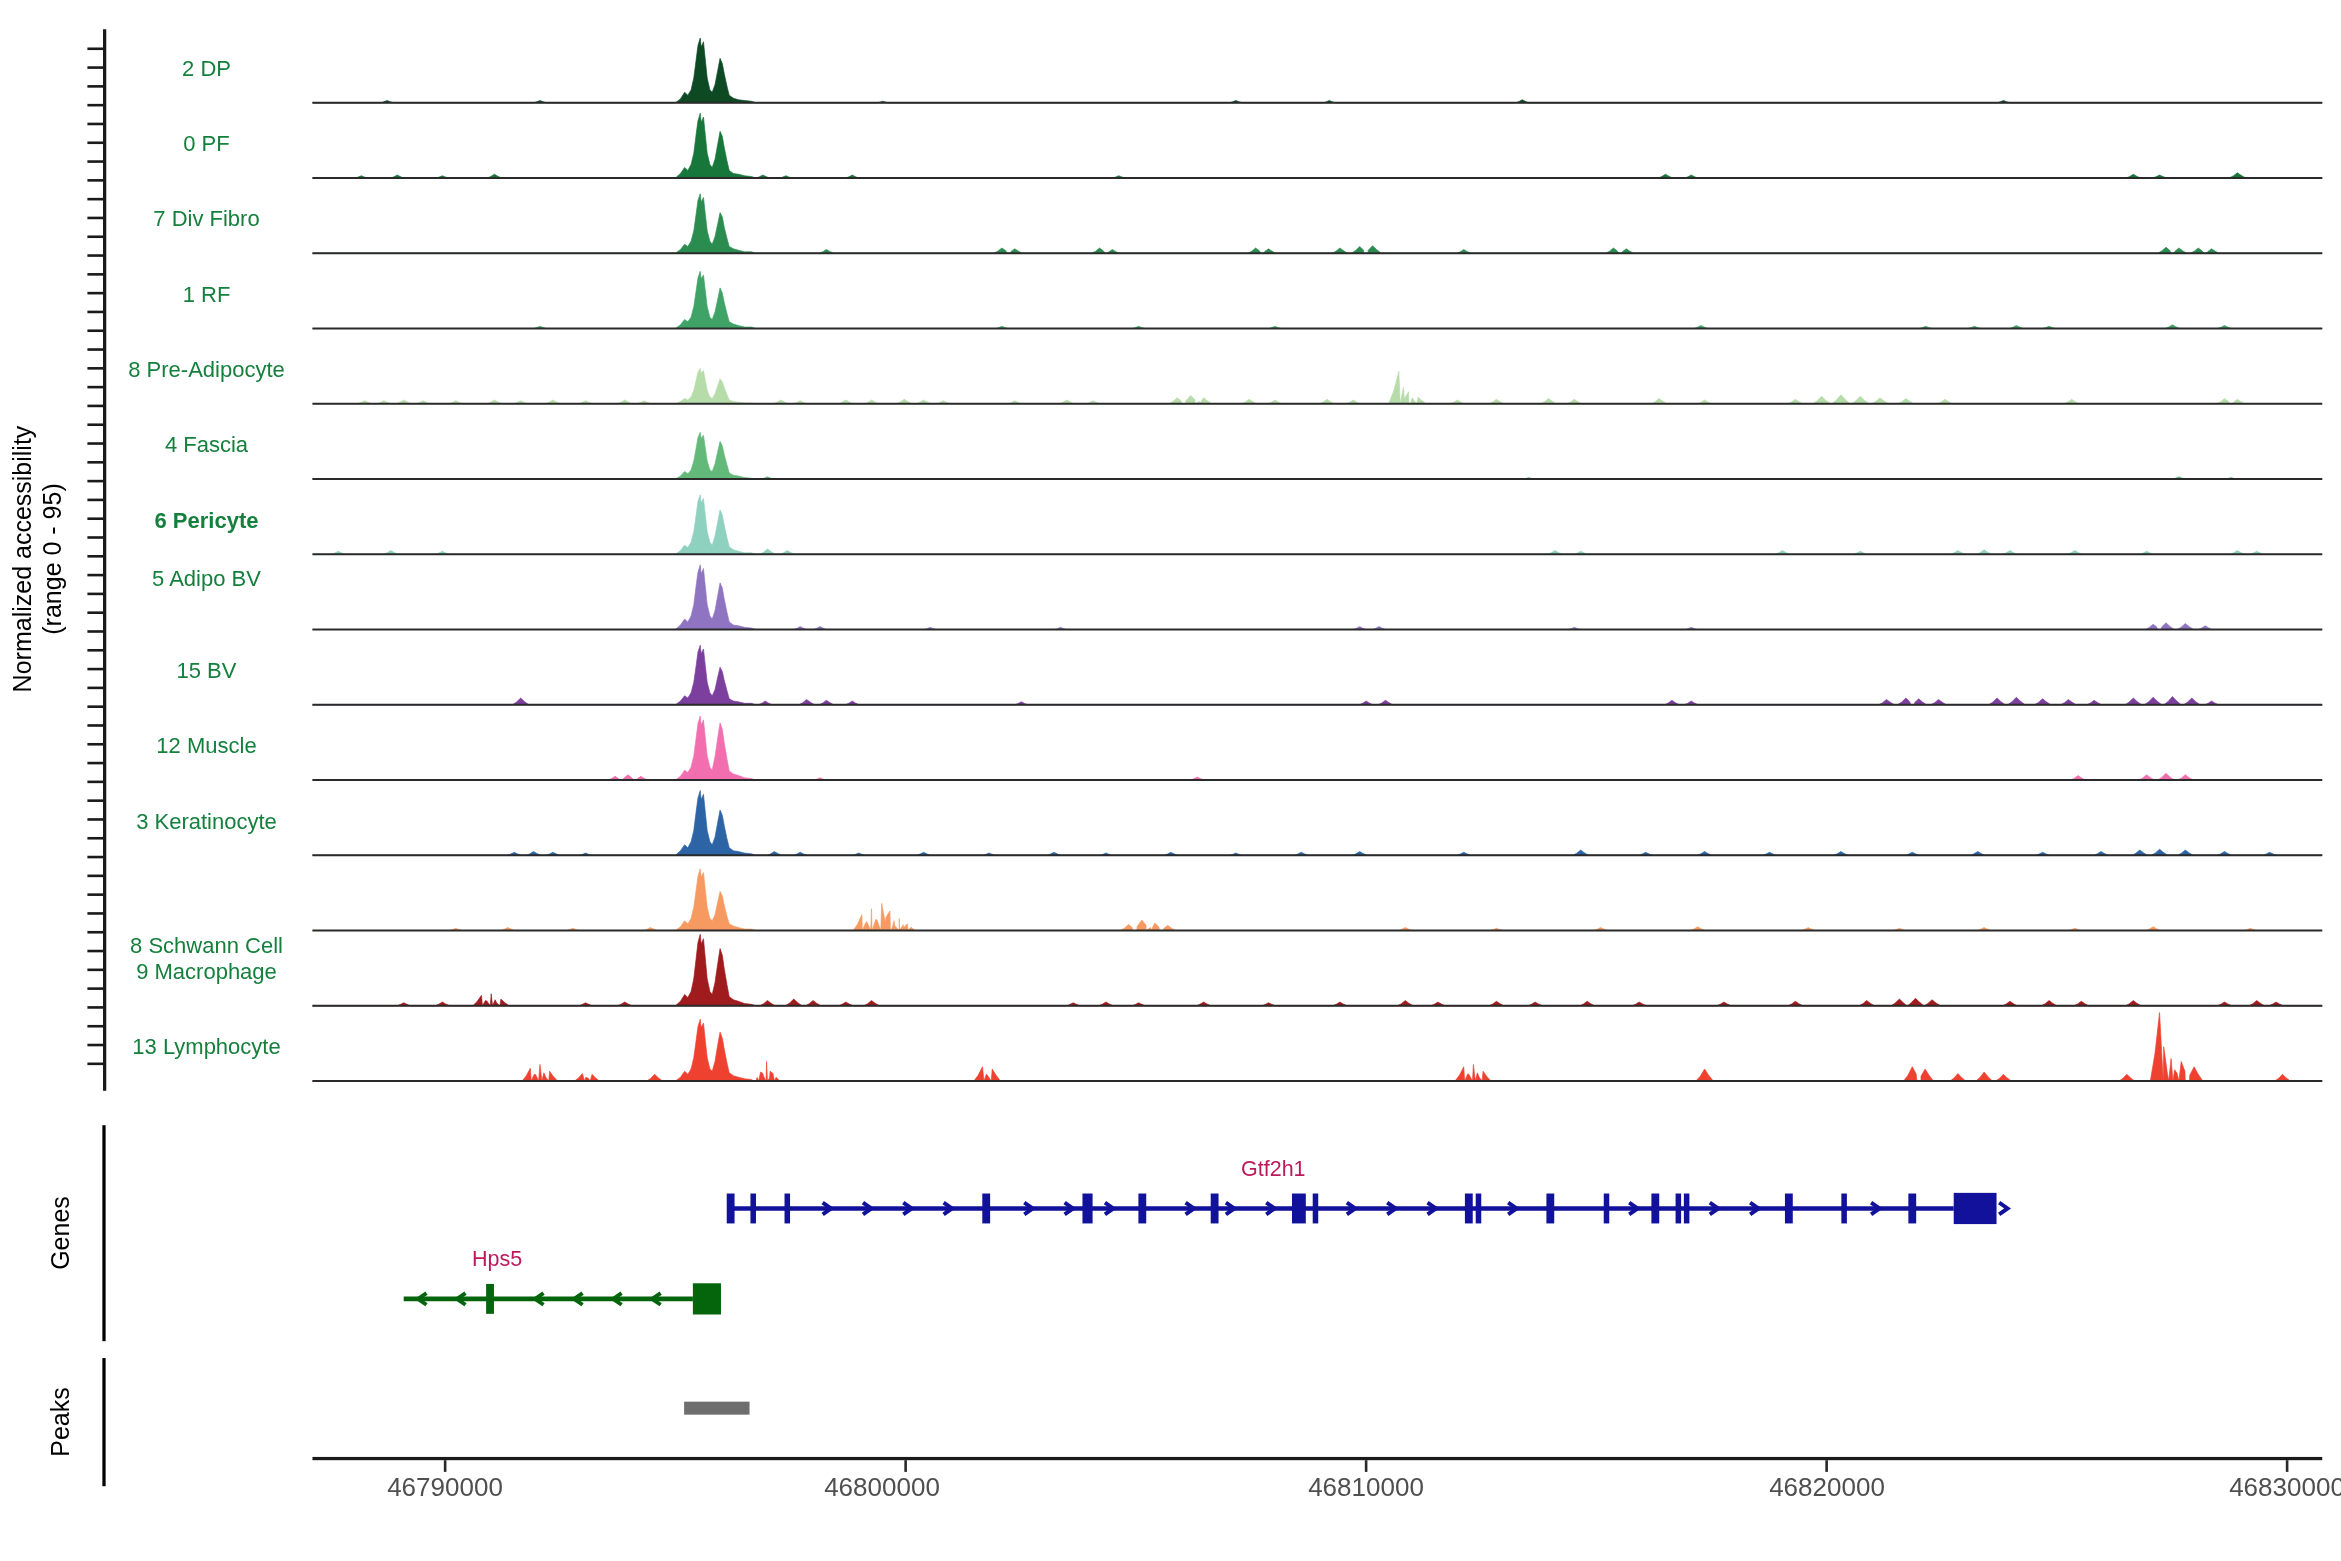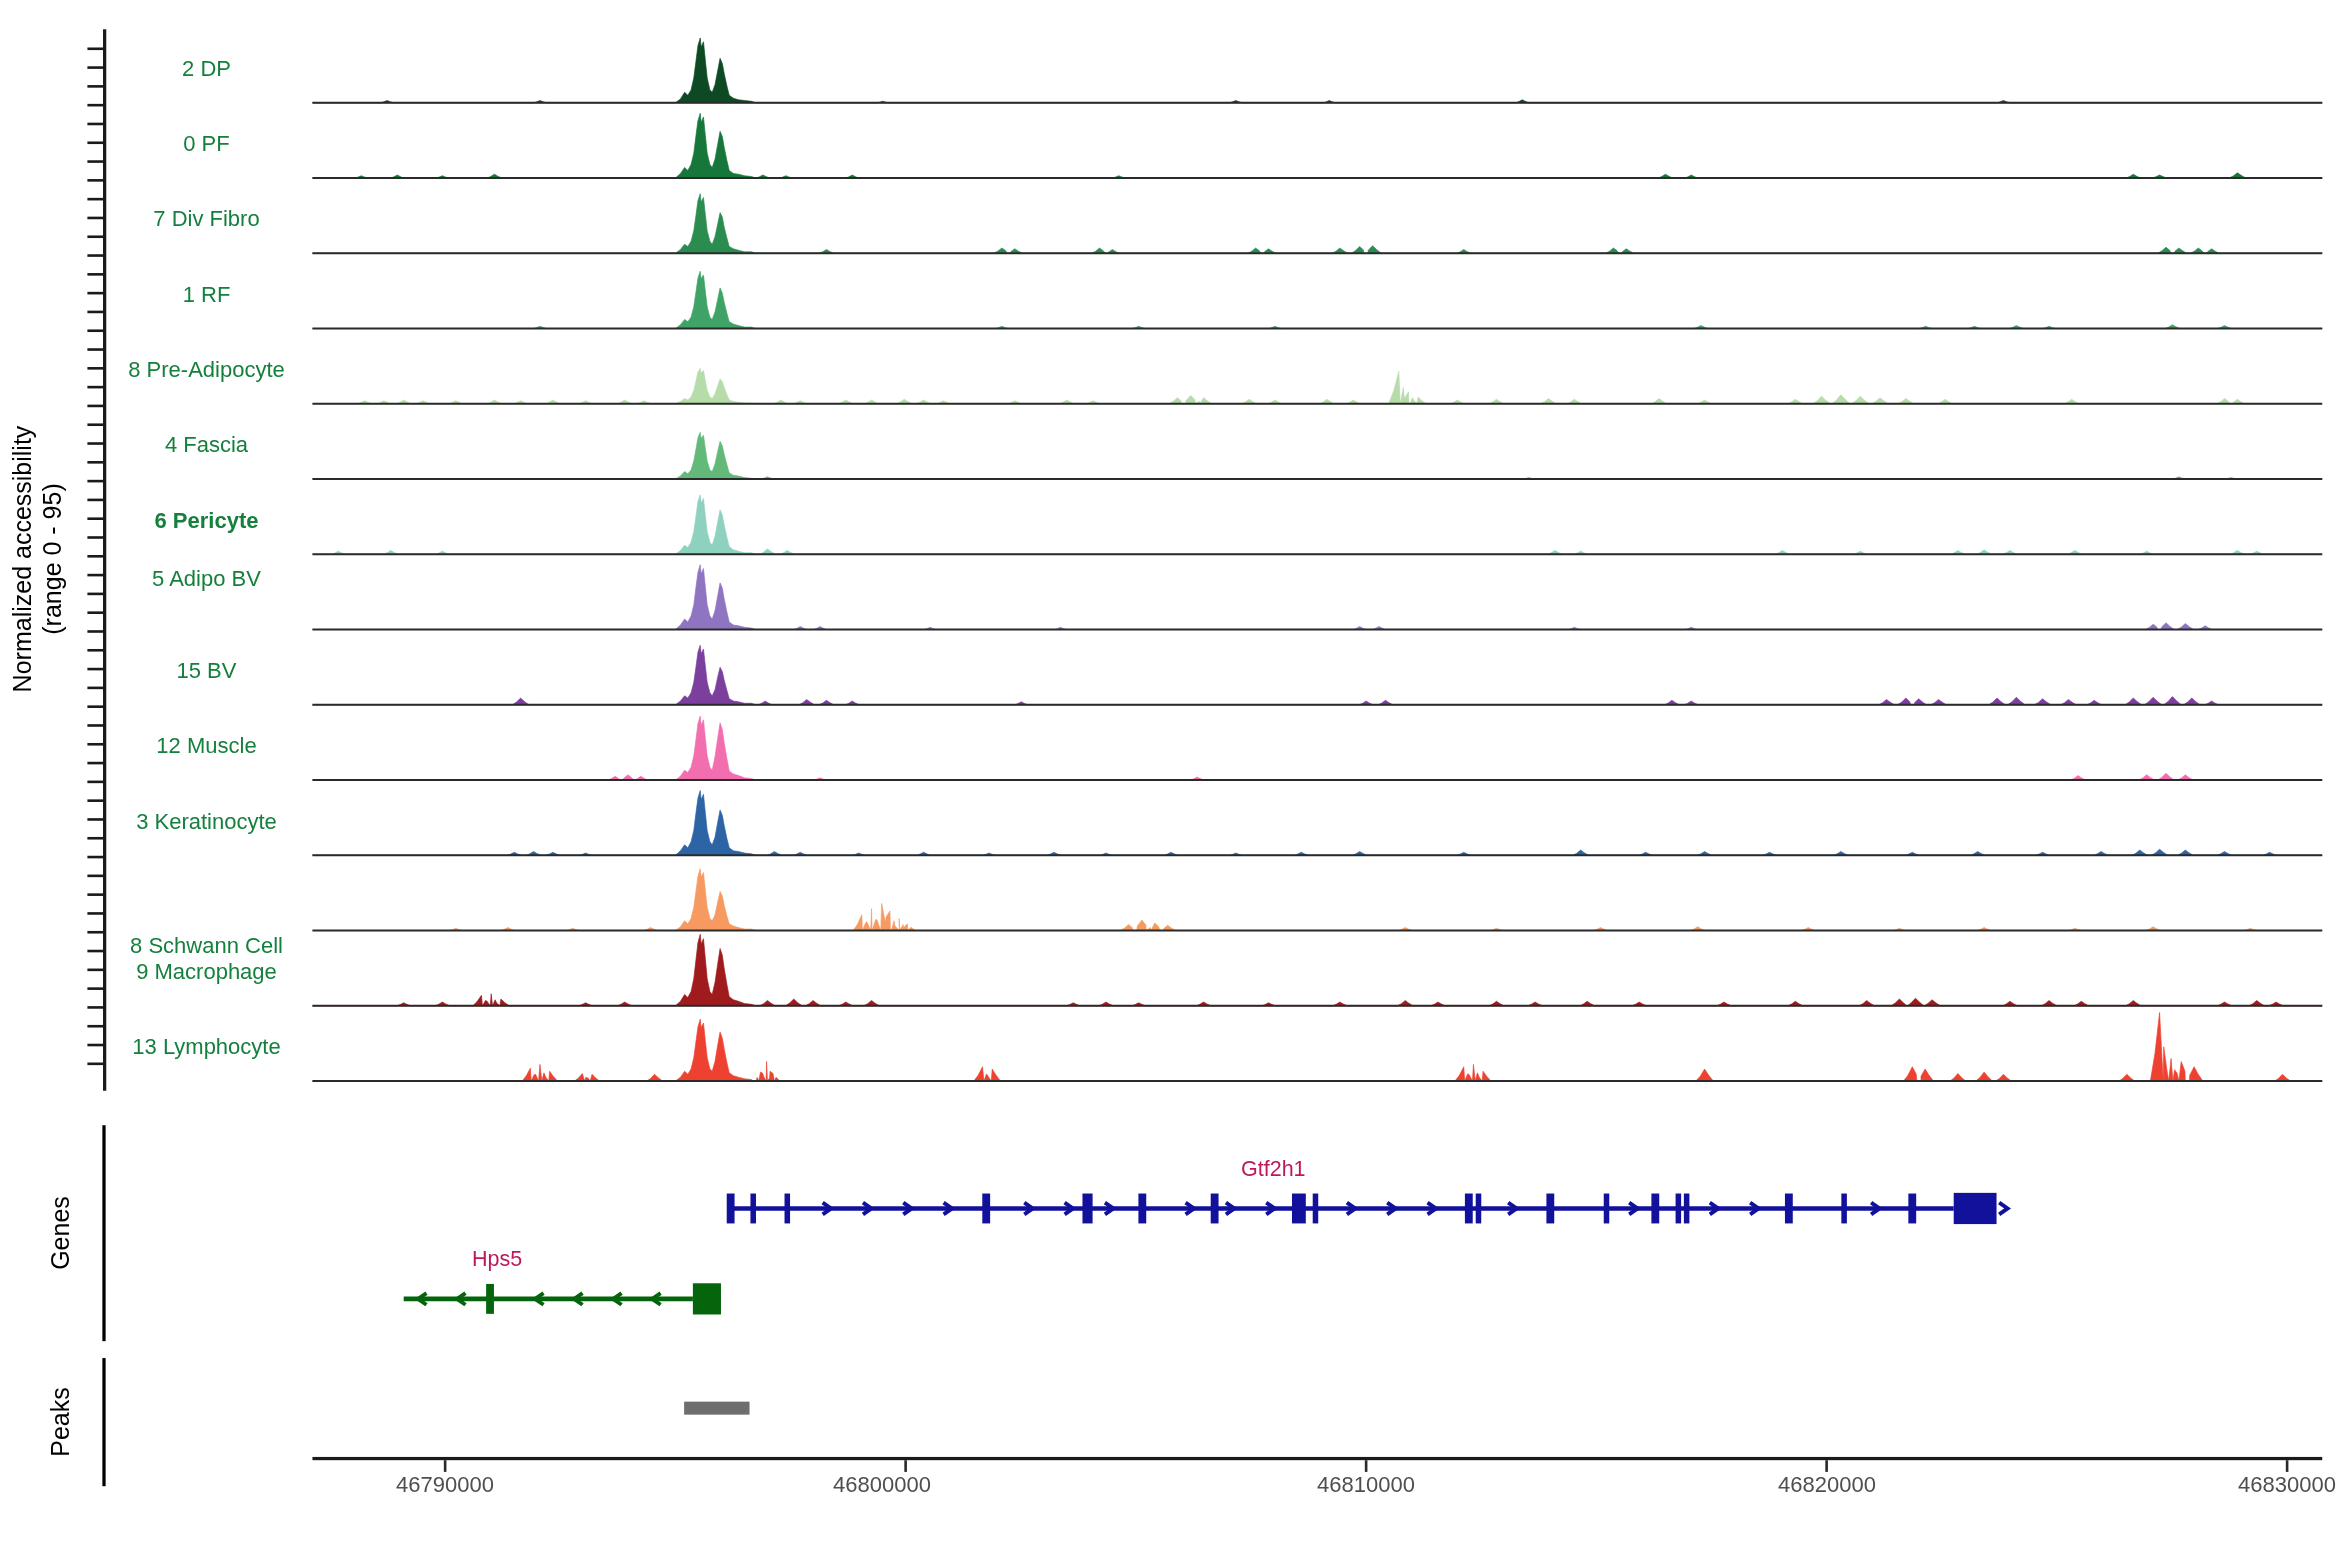--- a/index.html
+++ b/index.html
@@ -1,20 +1,20 @@
 <!DOCTYPE html>
 <html style="font-size:10.4px"><head>
 <meta charset="utf-8">
 <style>
   html,body{margin:0;padding:0;background:#ffffff;}
   #figure{position:relative;width:2342px;height:1561px;background:#ffffff;overflow:hidden;
           font-family:"Liberation Sans", sans-serif;}
   #plot-svg{position:absolute;left:0;top:0;}
   .track-label{position:absolute;left:44px;width:325px;text-align:center;font-size:22px;color:#15803d;white-space:nowrap;}
-  .xtick-label{position:absolute;width:208px;text-align:center;font-size:22px;color:#4f4f4f;white-space:nowrap;}
+  .xtick-label{position:absolute;width:208px;text-align:center;font-size:26px;color:#4f4f4f;white-space:nowrap;}
   .gene-label{position:absolute;width:195px;font-size:21.5px;color:#be185d;white-space:nowrap;}
   .rot-anchor{position:absolute;width:0;height:0;}
   .rot-anchor > span{display:inline-block;transform:translate(-50%,-50%) rotate(-90deg);
                      white-space:nowrap;color:#000;}
   #ylab1 > span, #ylab2 > span{font-size:25px;}
   #genes-label > span, #peaks-label > span{font-size:25px;}
   #xaxis-title{position:absolute;left:1057px;top:1516px;width:520px;text-align:center;
                font-size:25px;color:#000;white-space:nowrap;}
 </style>
 </head>

